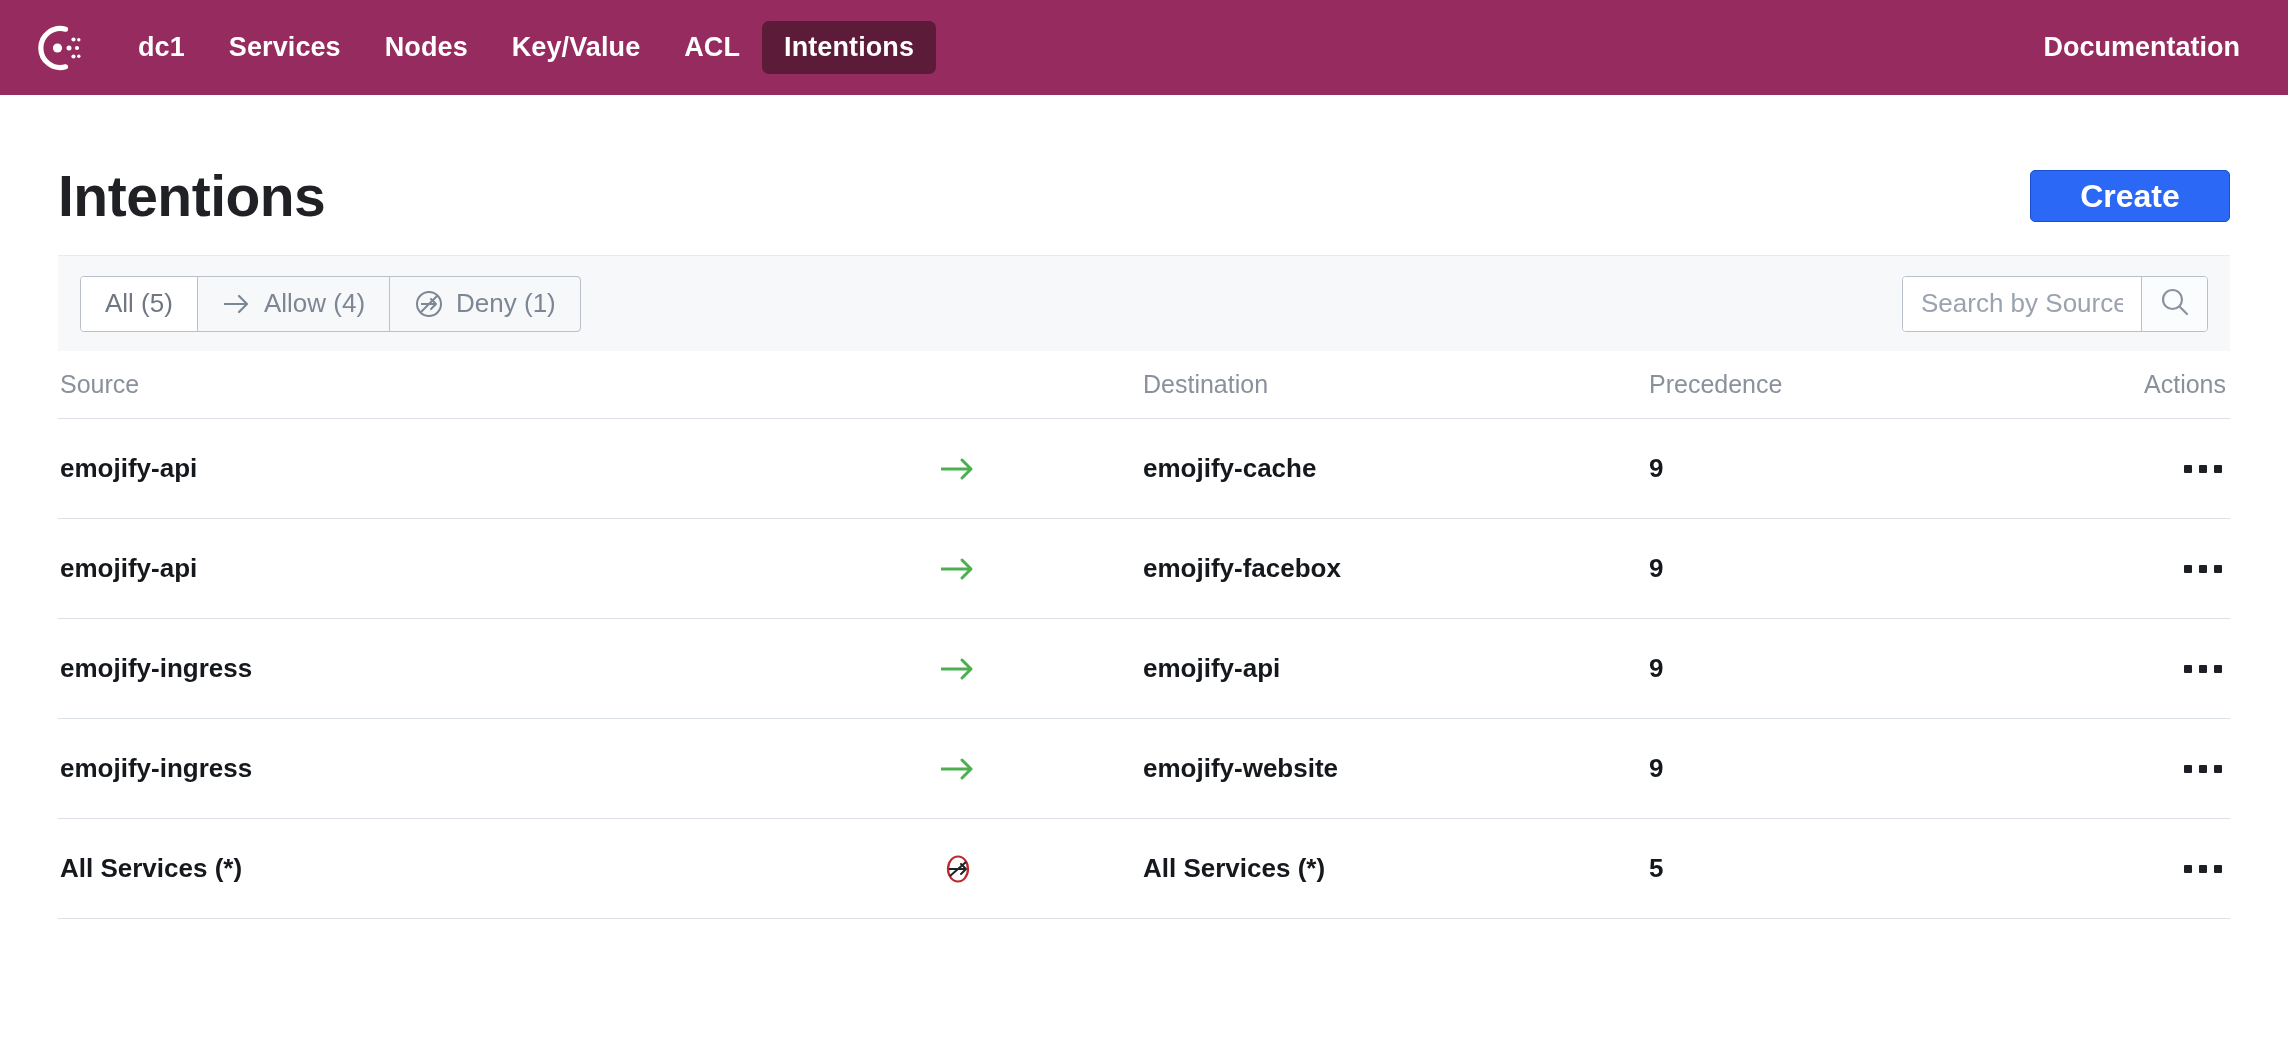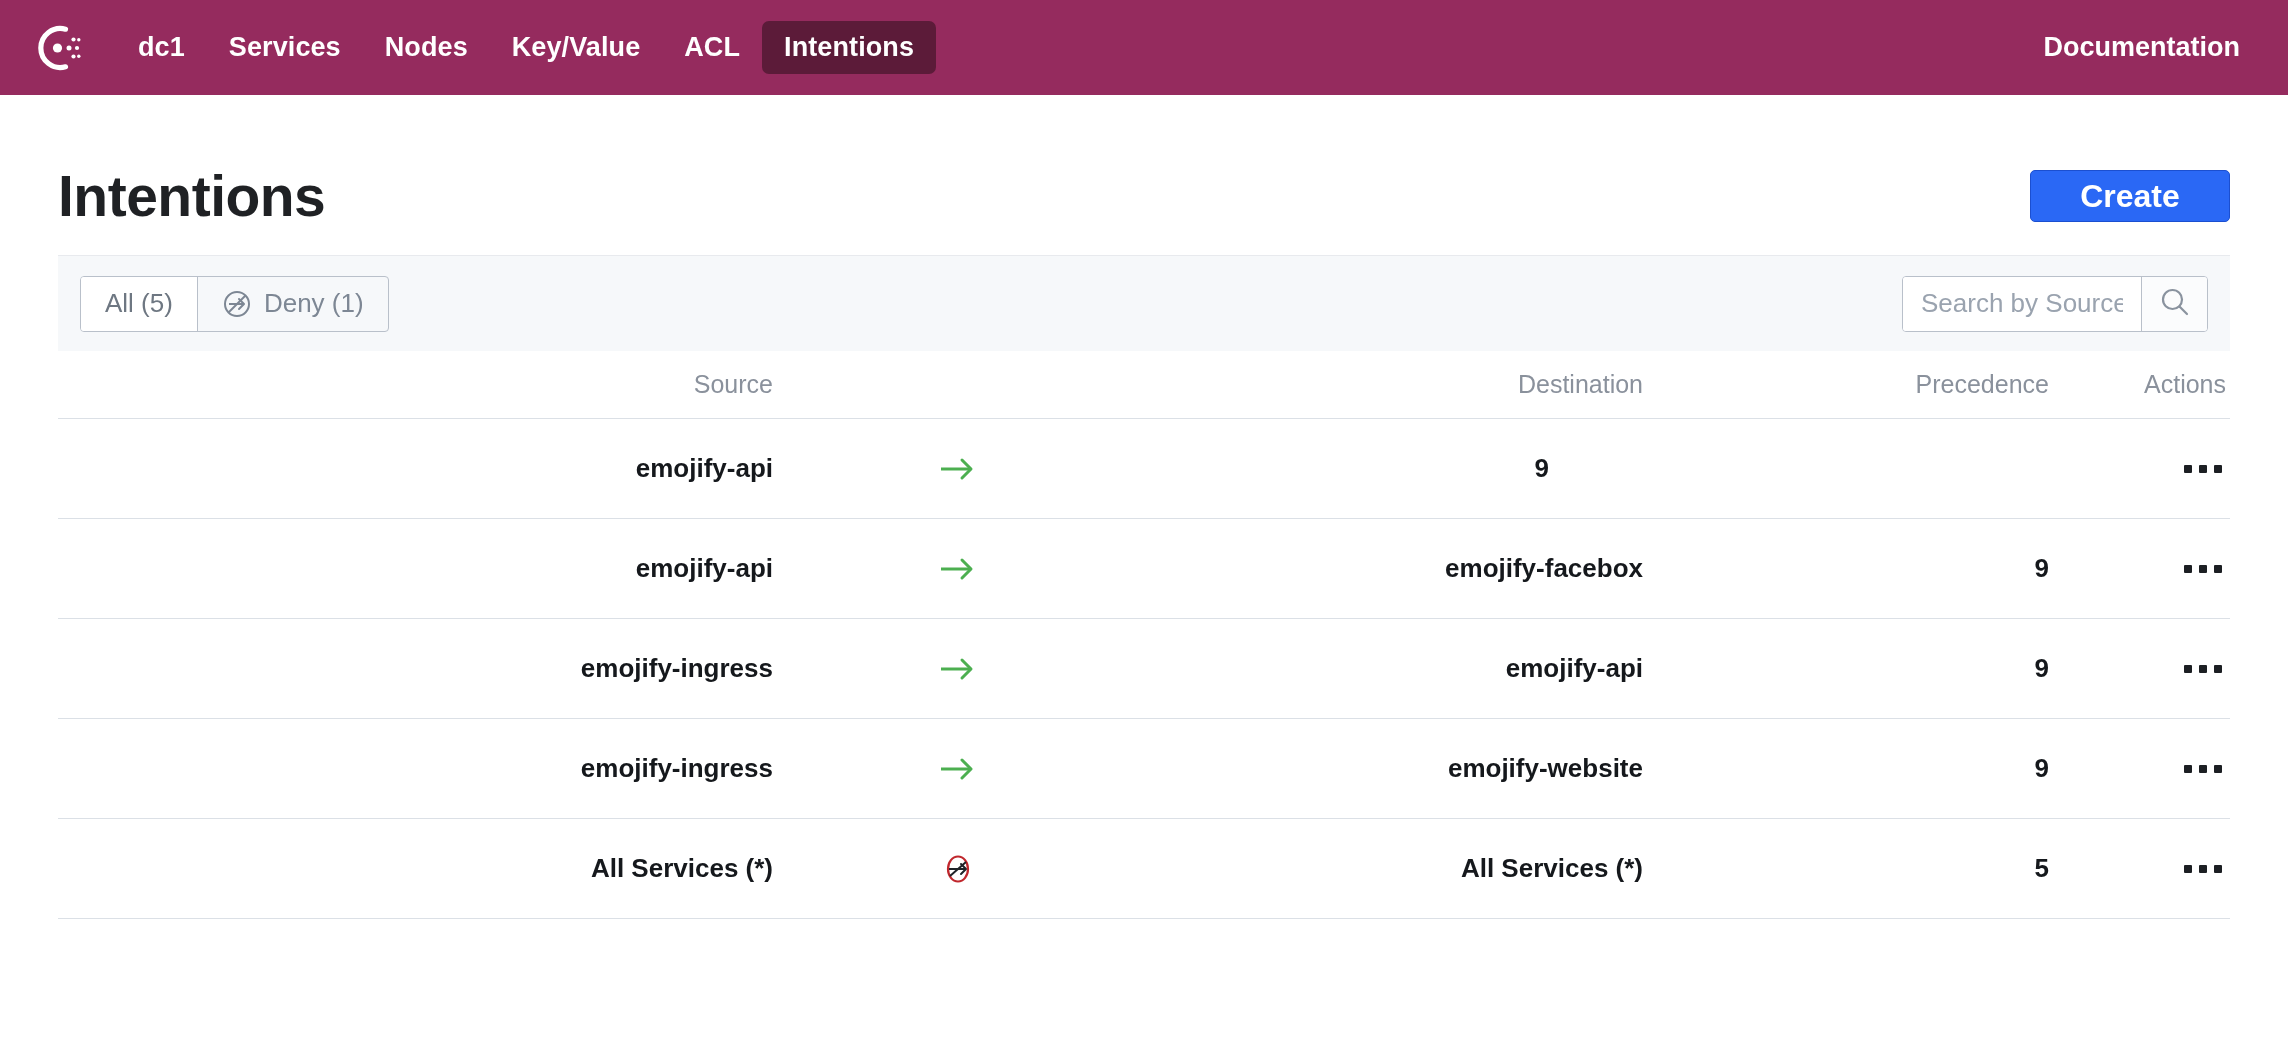--- a/index.html
+++ b/index.html
@@ -159,21 +159,20 @@
     align-items: center;
     justify-content: center;
     cursor: pointer;
   }
 
   
   .table { width: 100%; }
   .t-head, .t-row {
     display: flex;
     align-items: center;
-    text-align: right;
   }
   .t-head {
     height: 68px;
     border-bottom: 1px solid #dbe0e6;
   }
   .t-row {
     height: 100px;
     border-bottom: 1px solid #dbe0e6;
   }
   .col-source      { width: 715px; flex: 0 0 715px; padding-left: 2px; }
@@ -246,20 +245,29 @@
   </div>
 
   <div class="toolbar">
 
     <div class="segmented">
       <div class="seg-btn active">
         <span>All (5)</span>
       </div>
       <div class="seg-btn">
         <span class="seg-icon">
+          <svg width="30" height="22" viewBox="0 0 30 22">
+            <line x1="2" y1="11" x2="25" y2="11" stroke="#7d8794" stroke-width="2.2"></line>
+            <polyline points="17,3 25,11 17,19" fill="none" stroke="#7d8794" stroke-width="2.2" stroke-linecap="round" stroke-linejoin="round"></polyline>
+          </svg>
+        </span>
+        <span>Allow (4)</span>
+      </div>
+      <div class="seg-btn">
+        <span class="seg-icon">
           <svg width="30" height="30" viewBox="0 0 30 30">
             <circle cx="15" cy="15" r="12" fill="none" stroke="#7d8794" stroke-width="2"></circle>
             <line x1="7" y1="15" x2="22" y2="15" stroke="#7d8794" stroke-width="2"></line>
             <polyline points="17,10 22,15 17,20" fill="none" stroke="#7d8794" stroke-width="2" stroke-linecap="round" stroke-linejoin="round"></polyline>
             <line x1="6.5" y1="23.5" x2="23.5" y2="6.5" stroke="#7d8794" stroke-width="2"></line>
           </svg>
         </span>
         <span>Deny (1)</span>
       </div>
     </div>
@@ -288,20 +296,21 @@
     </div>
 
     <div class="t-row">
       <div class="col-source cell">emojify-api</div>
       <div class="col-arrow">
         <svg width="40" height="28" viewBox="0 0 40 28">
           <line x1="3" y1="14" x2="33" y2="14" stroke="#4caf50" stroke-width="3"></line>
           <polyline points="24,5 33,14 24,23" fill="none" stroke="#4caf50" stroke-width="3" stroke-linecap="round" stroke-linejoin="round"></polyline>
         </svg>
       </div>
+      <div class="col-dest cell">emojify-cache</div>
       <div class="col-prec cell">9</div>
       <div class="col-actions">
         <span class="menu-dots">
             <i></i>
             <i></i>
             <i></i>
           </span>
       </div>
     </div>
 

